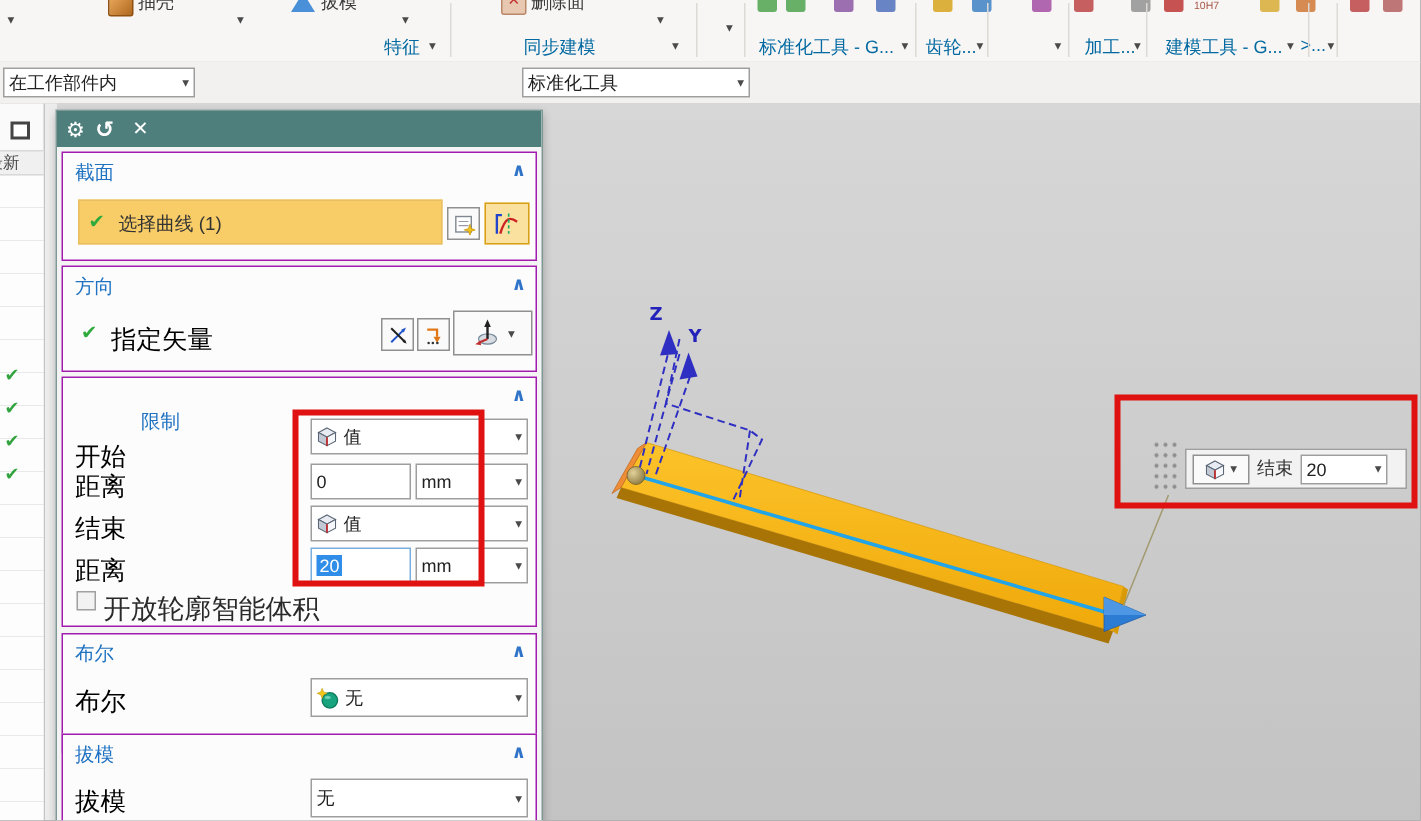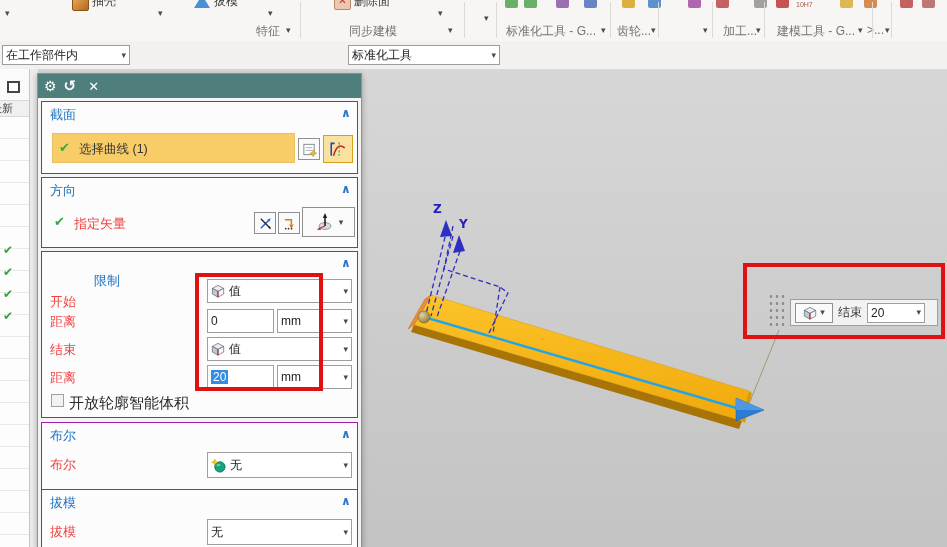--- a/index.html
+++ b/index.html
@@ -1,36 +1,36 @@
 <!DOCTYPE html>
 <html><head>
 <meta charset="utf-8">
 <style>
   html,body{margin:0;padding:0;background:#9a9a9a;}
   .app{position:relative;width:947px;height:547px;overflow:hidden;background:#cccccc;
        font-family:"Liberation Sans","DejaVu Sans",sans-serif;font-size:12px;color:#333;
        -webkit-font-smoothing:antialiased;}
   .i{position:absolute;}
   .ct{color:#4a4a4a;font-size:9px;line-height:9px;}
-  .grp{color:#737373;font-size:12px;white-space:nowrap;}
+  .grp{color:#0369a1;font-size:12px;white-space:nowrap;}
   .tool-lab{color:#3c3c3c;font-size:12px;white-space:nowrap;}
   .sep-v{width:1px;background:#ddd9d5;}
   .gicon{font-size:14px;line-height:16px;color:#b2b2b2;}
   .combo{background:#fff;border:1px solid #9e9e9e;display:flex;align-items:center;
          padding:0 3px;box-sizing:border-box;font-size:12px;color:#222;}
   .combo .sp{flex:1;overflow:hidden;white-space:nowrap;}
   .combo .ct{margin-left:2px;}
   
   .dlg{background:#f4f4f4;border:1px solid #7e9896;box-shadow:0 2px 6px rgba(0,0,0,.3);}
   .dlg-title{display:flex;align-items:center;background:#4e7f7d;color:#fff;height:24px;
              padding:0 6px;font-size:13px;}
   .secbox{position:absolute;background:#fcfcfc;border:1px solid #a21caf;box-sizing:border-box;}
   .sechead{color:#1f72c2;font-size:13px;}
   .chev{color:#2f74c8;font-size:12px;font-weight:bold;}
-  .flab{color:#ef4444;font-size:13px;}
+  .flab{color:#000000;font-size:17px;}
   .chk{width:13px;height:13px;background:#f2f2f2;border:1px solid #a0a0a0;box-sizing:border-box;}
   .btn{background:#fafafa;border:1px solid #909090;box-sizing:border-box;
        display:flex;align-items:center;justify-content:center;}
   .redbox{border:4px solid #e01111;box-sizing:border-box;z-index:40;pointer-events:none;}
   .navrows{background:repeating-linear-gradient(180deg,#fdfdfd 0 21px,#e9e9e9 21px 22px);}
   .dots{background-image:radial-gradient(circle,#8f8f8f 1.1px,transparent 1.6px);
         background-size:6px 7px;background-position:1px 1px;}
   .cutic{border-radius:2px;opacity:.9;}
   .fitic{width:13px;height:13px;border:1px solid #c06030;box-sizing:border-box;
     background:linear-gradient(#e05020,#e05020) 1px 1px/4px 4px no-repeat,
@@ -303,21 +303,21 @@
       <span class="i flab" style="left:8px;top:117px;">距离</span>
       <div class="i combo" style="left:165px;top:113px;width:67px;height:24px;border-color:#7aaede;">
         <span style="background:#308ee8;color:#fff;padding:0 2px;">20</span>
       </div>
       <div class="i combo" style="left:235px;top:113px;width:75px;height:24px;">
         <span class="sp">mm</span>
         <span class="ct">▾</span>
       </div>
 
       <span class="i chk" style="left:9px;top:142px;"></span>
-      <span class="i" style="left:27px;top:142px;font-size:15px;color:#2a2a2a;">开放轮廓智能体积</span>
+      <span class="i" style="left:27px;top:142px;font-size:18px;color:#2a2a2a;">开放轮廓智能体积</span>
     </div>
 
     <div class="secbox" style="left:3px;top:348px;width:317px;height:80px;">
       <span class="i sechead" style="left:8px;top:4px;">布尔</span>
       <span class="i chev" style="left:299px;top:4px;">∧</span>
       <span class="i flab" style="left:8px;top:33px;">布尔</span>
       <div class="i combo" style="left:165px;top:29px;width:145px;height:26px;">
         <svg width="15" height="15" viewBox="0 0 16 16" style="margin-right:4px;">
             <use href="#s-bool"></use>
           </svg>

